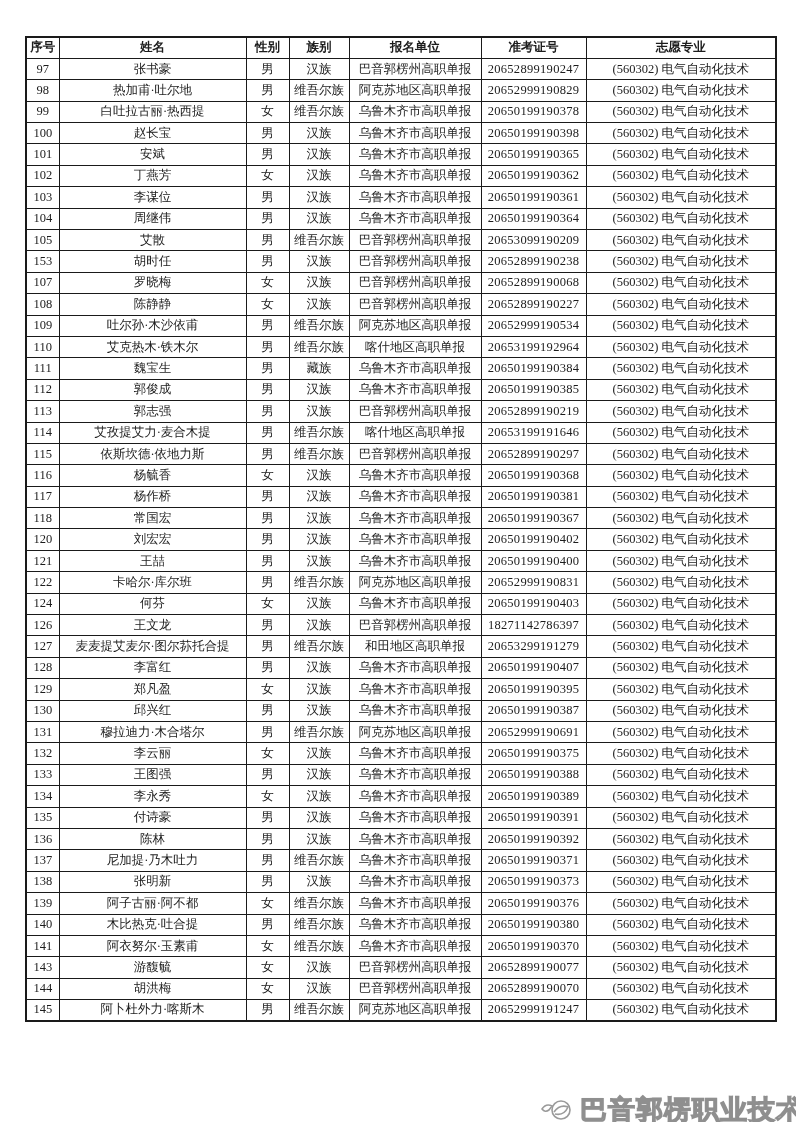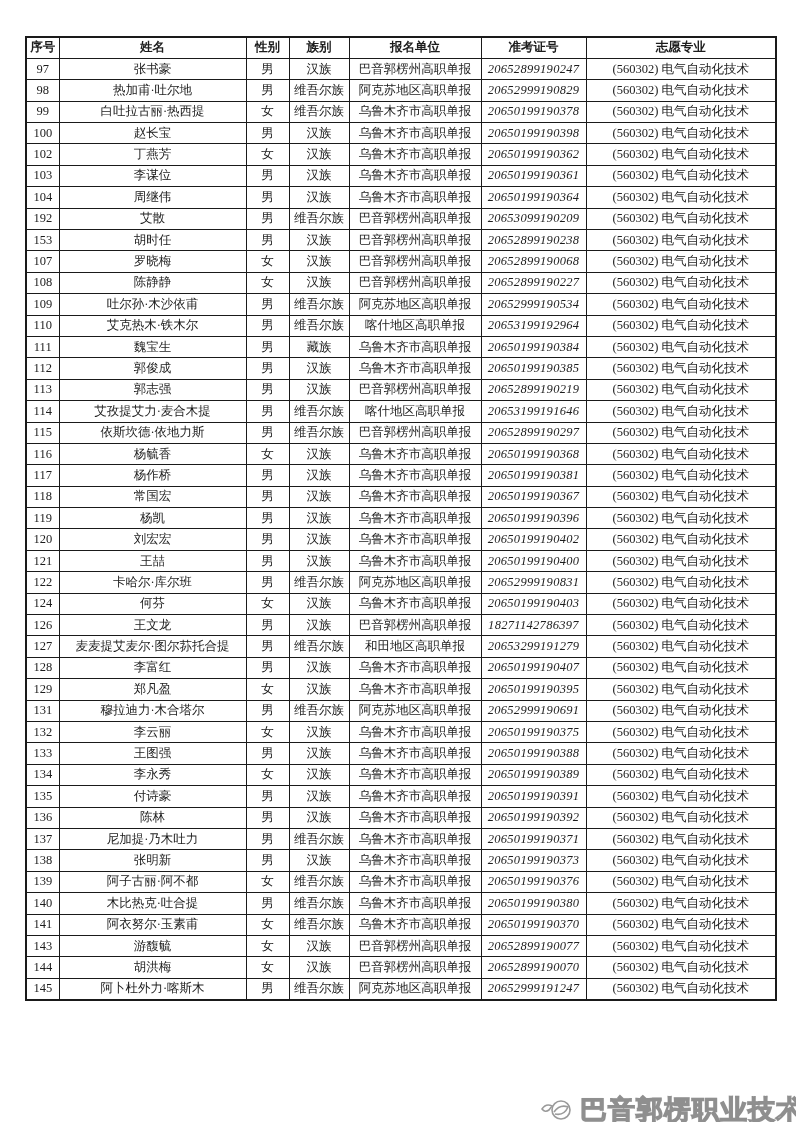--- a/index.html
+++ b/index.html
@@ -38,21 +38,21 @@
   }
   
   col.c-index    { width: 33px; }
   col.c-name     { width: 187px; }
   col.c-gender   { width: 43px; }
   col.c-ethnic   { width: 60px; }
   col.c-unit     { width: 132px; }
   col.c-ticket   { width: 105px; }
   col.c-major    { width: 190px; }
 
-  td[data-name="cell-ticket"] { letter-spacing: 0.3px; font-style: italic; }
+  td[data-name="cell-ticket"] { letter-spacing: 0.3px; }
 
   .watermark {
     position: absolute;
     left: 540px; top: 1076px;
     display: flex;
     align-items: center;
     gap: 4px;
     pointer-events: none;
   }
   .watermark .wm-text {
@@ -124,20 +124,29 @@
         <tr data-name="table-row">
           <td data-name="cell-index">100</td>
           <td data-name="cell-name">赵长宝</td>
           <td data-name="cell-gender">男</td>
           <td data-name="cell-ethnic">汉族</td>
           <td data-name="cell-unit">乌鲁木齐市高职单报</td>
           <td data-name="cell-ticket">20650199190398</td>
           <td data-name="cell-major">(560302)  电气自动化技术</td>
         </tr>
         <tr data-name="table-row">
+          <td data-name="cell-index">101</td>
+          <td data-name="cell-name">安斌</td>
+          <td data-name="cell-gender">男</td>
+          <td data-name="cell-ethnic">汉族</td>
+          <td data-name="cell-unit">乌鲁木齐市高职单报</td>
+          <td data-name="cell-ticket">20650199190365</td>
+          <td data-name="cell-major">(560302)  电气自动化技术</td>
+        </tr>
+        <tr data-name="table-row">
           <td data-name="cell-index">102</td>
           <td data-name="cell-name">丁燕芳</td>
           <td data-name="cell-gender">女</td>
           <td data-name="cell-ethnic">汉族</td>
           <td data-name="cell-unit">乌鲁木齐市高职单报</td>
           <td data-name="cell-ticket">20650199190362</td>
           <td data-name="cell-major">(560302)  电气自动化技术</td>
         </tr>
         <tr data-name="table-row">
           <td data-name="cell-index">103</td>
@@ -151,21 +160,21 @@
         <tr data-name="table-row">
           <td data-name="cell-index">104</td>
           <td data-name="cell-name">周继伟</td>
           <td data-name="cell-gender">男</td>
           <td data-name="cell-ethnic">汉族</td>
           <td data-name="cell-unit">乌鲁木齐市高职单报</td>
           <td data-name="cell-ticket">20650199190364</td>
           <td data-name="cell-major">(560302)  电气自动化技术</td>
         </tr>
         <tr data-name="table-row">
-          <td data-name="cell-index">192</td>
+          <td data-name="cell-index">105</td>
           <td data-name="cell-name">艾散</td>
           <td data-name="cell-gender">男</td>
           <td data-name="cell-ethnic">维吾尔族</td>
           <td data-name="cell-unit">巴音郭楞州高职单报</td>
           <td data-name="cell-ticket">20653099190209</td>
           <td data-name="cell-major">(560302)  电气自动化技术</td>
         </tr>
         <tr data-name="table-row">
           <td data-name="cell-index">153</td>
           <td data-name="cell-name">胡时任</td>
@@ -277,29 +286,20 @@
         <tr data-name="table-row">
           <td data-name="cell-index">118</td>
           <td data-name="cell-name">常国宏</td>
           <td data-name="cell-gender">男</td>
           <td data-name="cell-ethnic">汉族</td>
           <td data-name="cell-unit">乌鲁木齐市高职单报</td>
           <td data-name="cell-ticket">20650199190367</td>
           <td data-name="cell-major">(560302)  电气自动化技术</td>
         </tr>
         <tr data-name="table-row">
-          <td data-name="cell-index">119</td>
-          <td data-name="cell-name">杨凯</td>
-          <td data-name="cell-gender">男</td>
-          <td data-name="cell-ethnic">汉族</td>
-          <td data-name="cell-unit">乌鲁木齐市高职单报</td>
-          <td data-name="cell-ticket">20650199190396</td>
-          <td data-name="cell-major">(560302)  电气自动化技术</td>
-        </tr>
-        <tr data-name="table-row">
           <td data-name="cell-index">120</td>
           <td data-name="cell-name">刘宏宏</td>
           <td data-name="cell-gender">男</td>
           <td data-name="cell-ethnic">汉族</td>
           <td data-name="cell-unit">乌鲁木齐市高职单报</td>
           <td data-name="cell-ticket">20650199190402</td>
           <td data-name="cell-major">(560302)  电气自动化技术</td>
         </tr>
         <tr data-name="table-row">
           <td data-name="cell-index">121</td>
@@ -355,20 +355,29 @@
           <td data-name="cell-ticket">20650199190407</td>
           <td data-name="cell-major">(560302)  电气自动化技术</td>
         </tr>
         <tr data-name="table-row">
           <td data-name="cell-index">129</td>
           <td data-name="cell-name">郑凡盈</td>
           <td data-name="cell-gender">女</td>
           <td data-name="cell-ethnic">汉族</td>
           <td data-name="cell-unit">乌鲁木齐市高职单报</td>
           <td data-name="cell-ticket">20650199190395</td>
+          <td data-name="cell-major">(560302)  电气自动化技术</td>
+        </tr>
+        <tr data-name="table-row">
+          <td data-name="cell-index">130</td>
+          <td data-name="cell-name">邱兴红</td>
+          <td data-name="cell-gender">男</td>
+          <td data-name="cell-ethnic">汉族</td>
+          <td data-name="cell-unit">乌鲁木齐市高职单报</td>
+          <td data-name="cell-ticket">20650199190387</td>
           <td data-name="cell-major">(560302)  电气自动化技术</td>
         </tr>
         <tr data-name="table-row">
           <td data-name="cell-index">131</td>
           <td data-name="cell-name">穆拉迪力·木合塔尔</td>
           <td data-name="cell-gender">男</td>
           <td data-name="cell-ethnic">维吾尔族</td>
           <td data-name="cell-unit">阿克苏地区高职单报</td>
           <td data-name="cell-ticket">20652999190691</td>
           <td data-name="cell-major">(560302)  电气自动化技术</td>

